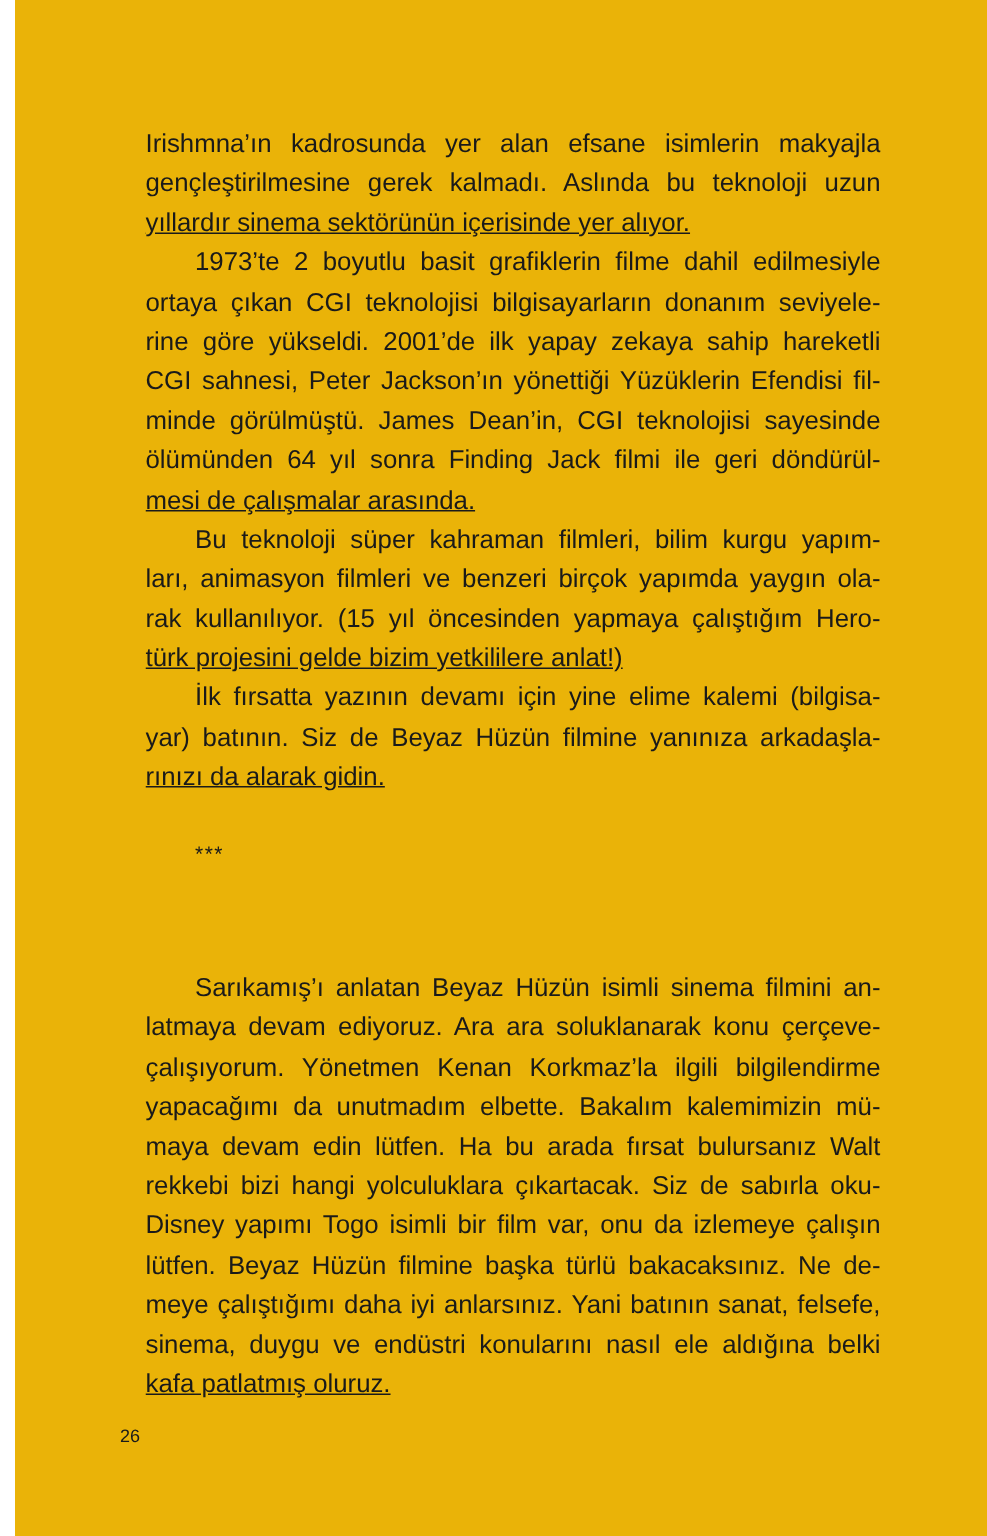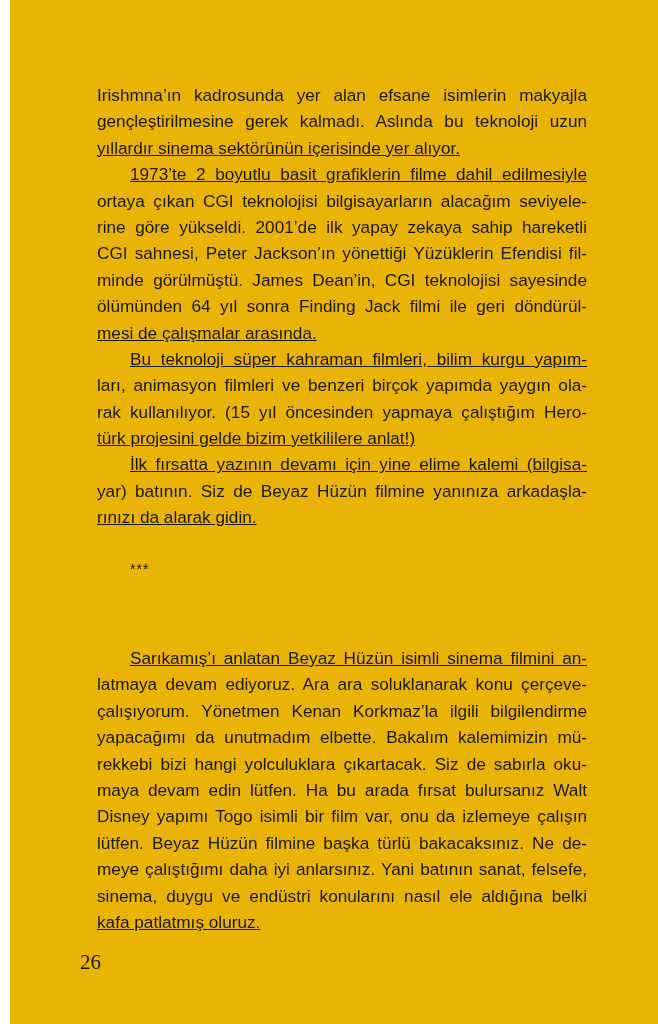--- a/index.html
+++ b/index.html
@@ -10,43 +10,43 @@
   .text-block {
     position: absolute; left: 87px; width: 490px;
     font-family: "Liberation Sans", sans-serif;
     font-size: 17.2px; color: #1a1a1a;
   }
   .line {
     height: 26.4px; line-height: 26.4px; white-space: nowrap;
     text-align: justify; text-align-last: justify; overflow: hidden;
   }
   .line.last { text-align-last: left; text-decoration: underline; }
-  .line.indent { padding-left: 33px; text-decoration: underline; }
+  .line.indent { padding-left: 33px; }
   #block1 { top: 82px; }
   #block2 { top: 556px; }
   .separator {
     height: 26.4px; line-height: 26.4px; padding-left: 33px; font-size: 14px; letter-spacing: 1px;
   }
   .page-number {
     position: absolute; left: 70px; top: 950px;
-    font-family: Liberation Serif, serif; font-size: 21px; color: #1a1a1a;
+    font-family: Liberation Sans, sans-serif; font-size: 12px; color: #1a1a1a;
   }
 </style>
 </head>
 <body>
 
 <div class="page">
   <div class="text-block" id="block1">
 
     <div class="line">Irishmna’ın kadrosunda yer alan efsane isimlerin makyajla</div>
     <div class="line">gençleştirilmesine gerek kalmadı. Aslında bu teknoloji uzun</div>
     <div class="line last">yıllardır sinema sektörünün içerisinde yer alıyor.</div>
 
     <div class="line indent">1973’te 2 boyutlu basit grafiklerin filme dahil edilmesiyle</div>
-    <div class="line">ortaya çıkan CGI teknolojisi bilgisayarların alacağım seviyele-</div>
+    <div class="line">ortaya çıkan CGI teknolojisi bilgisayarların donanım seviyele-</div>
     <div class="line">rine göre yükseldi. 2001’de ilk yapay zekaya sahip hareketli</div>
     <div class="line">CGI sahnesi, Peter Jackson’ın yönettiği Yüzüklerin Efendisi fil-</div>
     <div class="line">minde görülmüştü. James Dean’in, CGI teknolojisi sayesinde</div>
     <div class="line">ölümünden 64 yıl sonra Finding Jack filmi ile geri döndürül-</div>
     <div class="line last">mesi de çalışmalar arasında.</div>
 
     <div class="line indent">Bu teknoloji süper kahraman filmleri, bilim kurgu yapım-</div>
     <div class="line">ları, animasyon filmleri ve benzeri birçok yapımda yaygın ola-</div>
     <div class="line">rak kullanılıyor. (15 yıl öncesinden yapmaya çalıştığım Hero-</div>
     <div class="line last">türk projesini gelde bizim yetkililere anlat!)</div>
@@ -58,22 +58,22 @@
 
   <div class="text-block" id="block-sep" style="top: 556px;">
     <div class="separator">***</div>
   </div>
 
   <div class="text-block" id="block2" style="top: 609px; margin-top: 36px;">
     <div class="line indent">Sarıkamış’ı anlatan Beyaz Hüzün isimli sinema filmini an-</div>
     <div class="line">latmaya devam ediyoruz. Ara ara soluklanarak konu çerçeve-</div>
     <div class="line">çalışıyorum. Yönetmen Kenan Korkmaz’la ilgili bilgilendirme</div>
     <div class="line">yapacağımı da unutmadım elbette. Bakalım kalemimizin mü-</div>
+    <div class="line">maya devam edin lütfen. Ha bu arada fırsat bulursanız Walt</div>
     <div class="line">rekkebi bizi hangi yolculuklara çıkartacak. Siz de sabırla oku-</div>
-    <div class="line">maya devam edin lütfen. Ha bu arada fırsat bulursanız Walt</div>
     <div class="line">Disney yapımı Togo isimli bir film var, onu da izlemeye çalışın</div>
     <div class="line">lütfen. Beyaz Hüzün filmine başka türlü bakacaksınız. Ne de-</div>
     <div class="line">meye çalıştığımı daha iyi anlarsınız. Yani batının sanat, felsefe,</div>
     <div class="line">sinema, duygu ve endüstri konularını nasıl ele aldığına belki</div>
     <div class="line last">kafa patlatmış oluruz.</div>
   </div>
 
   <div class="page-number">26</div>
 </div>
 

